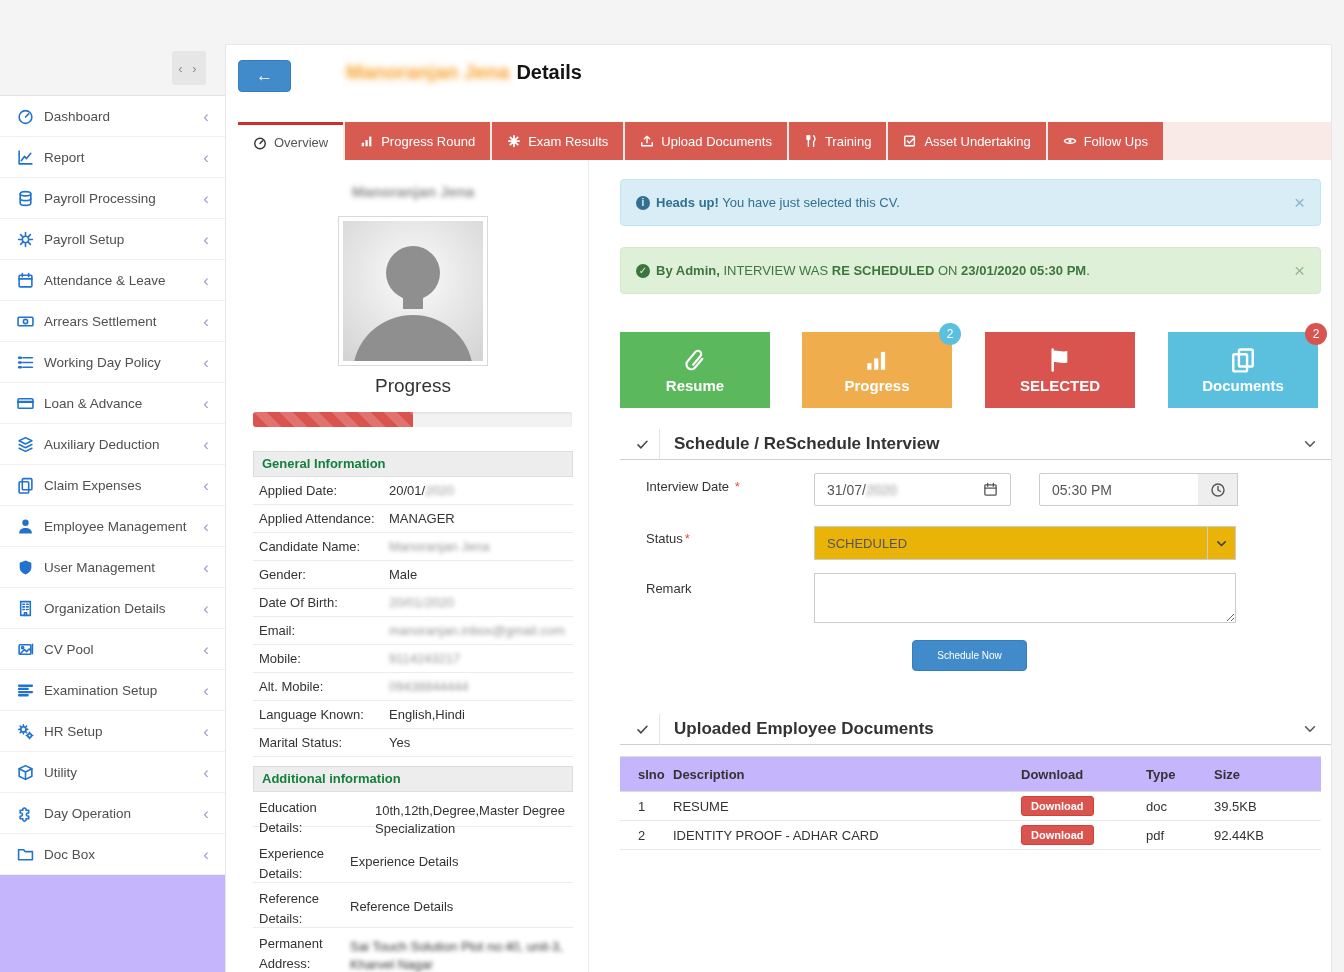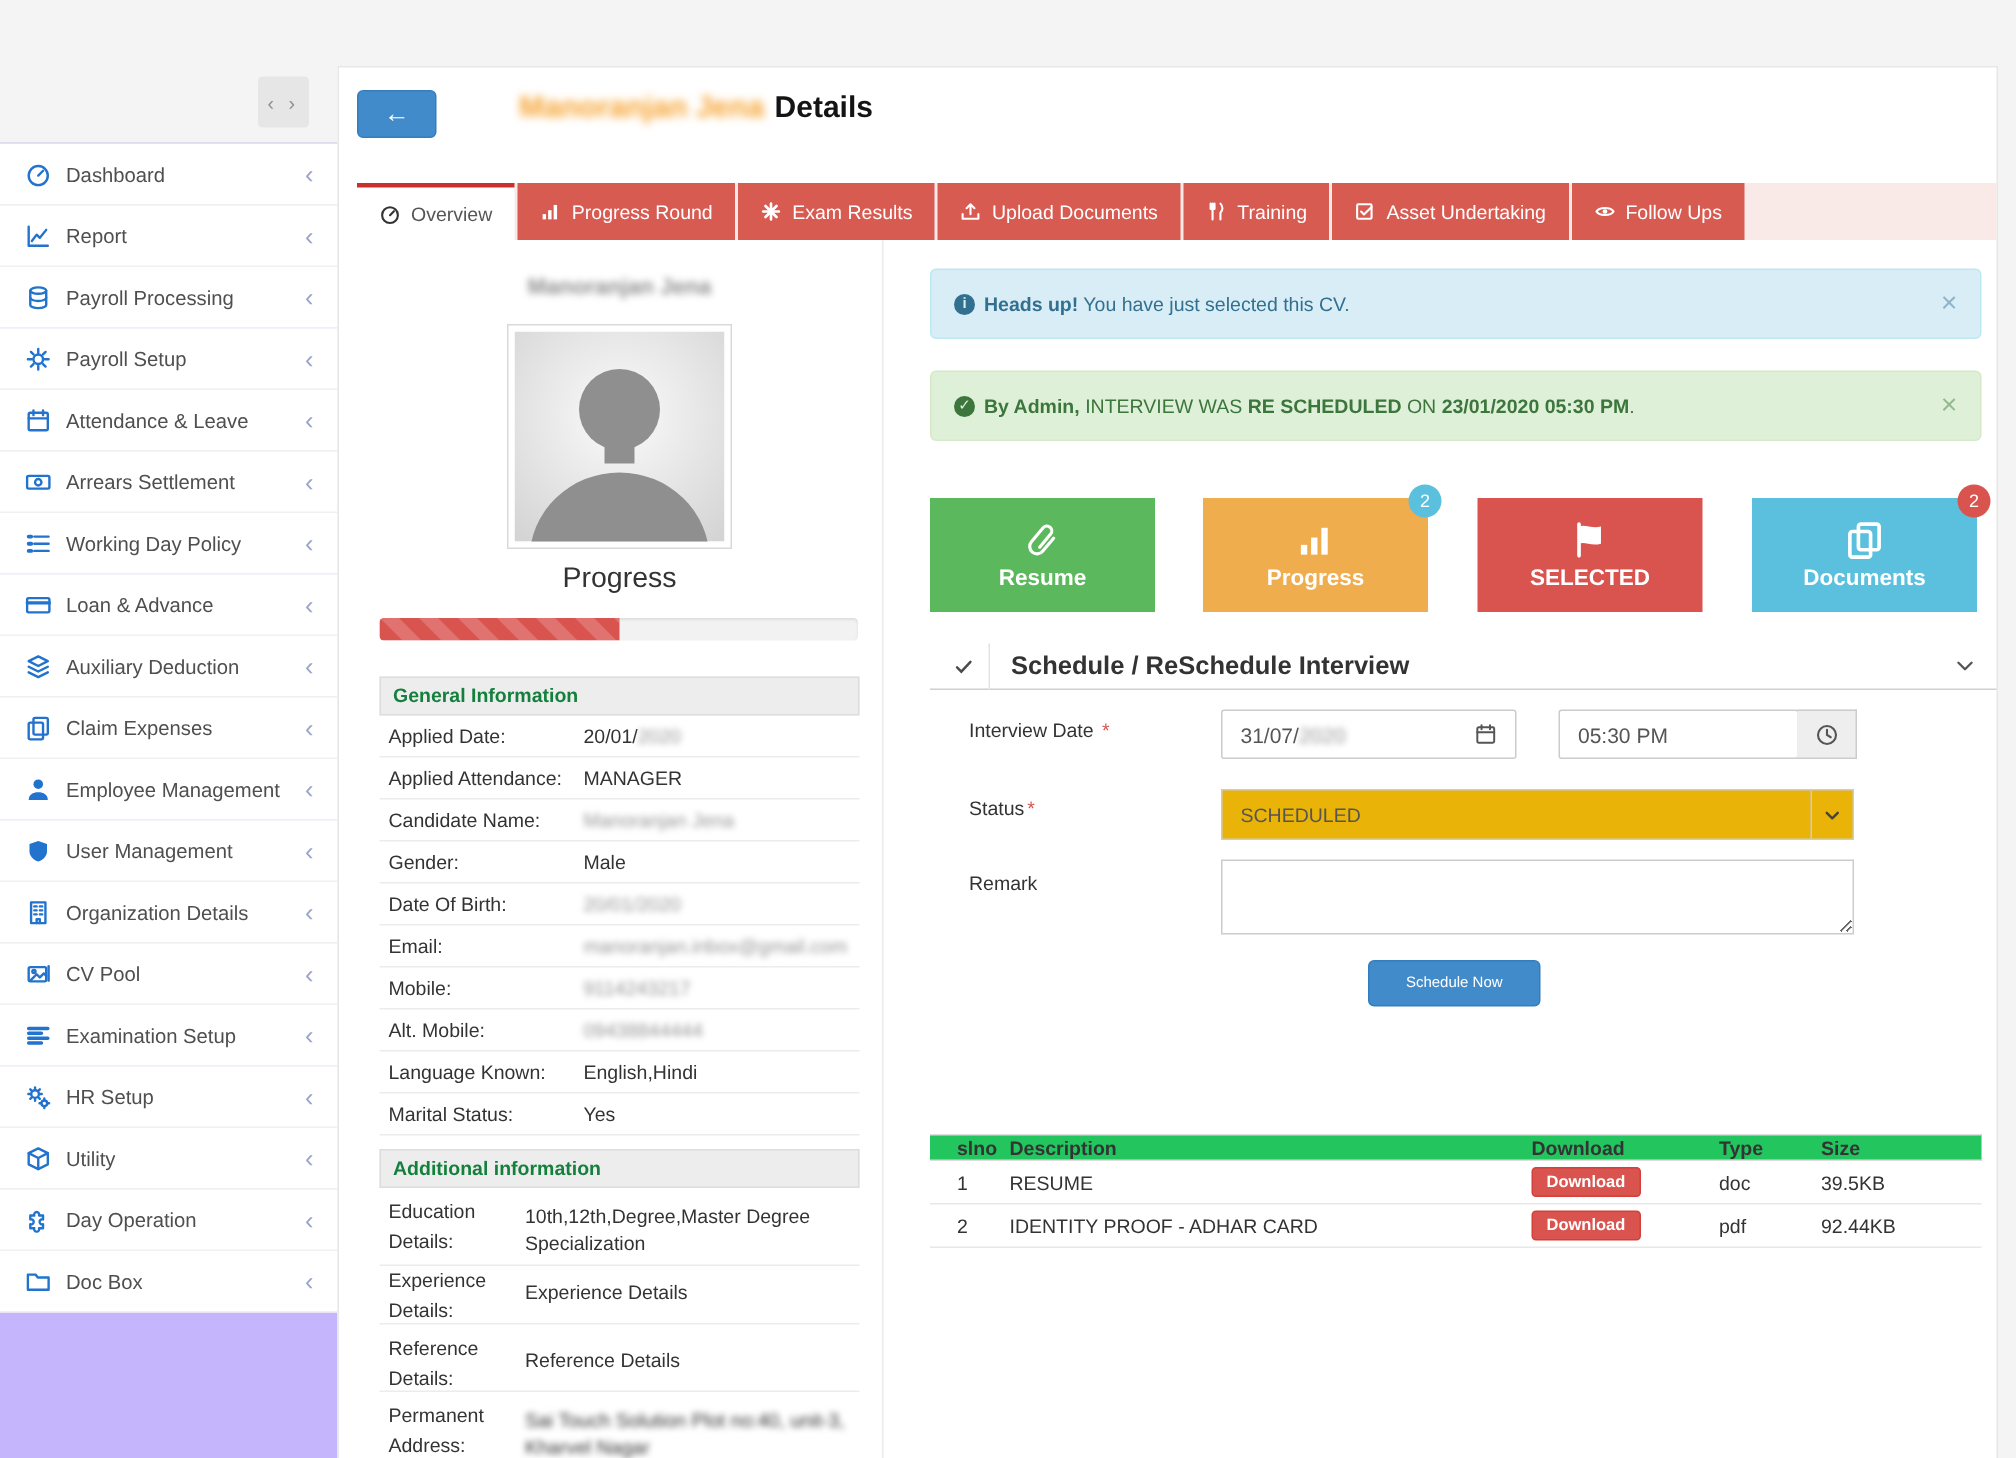--- a/index.html
+++ b/index.html
@@ -77,21 +77,21 @@
   .in-ic svg { width:15px; height:15px; stroke:#555; fill:none; stroke-width:1.4; stroke-linecap:round; }
   .addon { position:absolute; width:40px; height:33px; background:#eee; border:1px solid #ccc; border-left:none; display:flex; align-items:center; justify-content:center; }
   .addon svg { width:16px; height:16px; stroke:#555; fill:none; stroke-width:1.4; stroke-linecap:round; }
   .select { position:absolute; left:588px; width:422px; height:34px; border:1px solid #ccc; background:#eab308; font-size:13px; color:#555; display:flex; align-items:center; padding-left:12px; cursor:pointer; }
   .sel-addon { margin-left:auto; width:28px; height:100%; border-left:1px solid #ccc; display:flex; align-items:center; justify-content:center; }
   .sel-addon svg { width:13px; height:13px; stroke:#444; fill:none; stroke-width:2; stroke-linecap:round; stroke-linejoin:round; }
   .remark { position:absolute; left:588px; top:528px; width:422px; height:50px; border:1px solid #ccc; resize:both; font-family:inherit; font-size:13px; padding:6px; color:#555; }
   .btn-primary { position:absolute; left:686px; top:595px; width:115px; height:31px; background:#428bca; border:1px solid #357ebd; border-radius:4px; color:#fff; font-size:10px; cursor:pointer; font-family:inherit; }
 
   .doc-table { position:absolute; left:394px; top:711px; width:701px; font-size:13px; }
-  .doc-hrow { display:flex; background:#22c55e; border-top:1px solid #ddd; border-bottom:1px solid #ddd; height:18px; align-items:center; font-weight:bold; }
+  .doc-hrow { display:flex; background:#c4b5fd; border-top:1px solid #ddd; border-bottom:1px solid #ddd; height:36px; align-items:center; font-weight:bold; }
   .doc-row { display:flex; height:29px; align-items:center; border-bottom:1px solid #e8e8e8; }
   .c-slno { width:53px; padding-left:18px; }
   .c-desc { width:348px; }
   .c-dl { width:125px; }
   .c-type { width:68px; }
   .c-size { flex:1; }
   .dl-btn { display:inline-block; background:#d9534f; border:1px solid #d43f3a; border-radius:3px; color:#fff; font-size:11px; font-weight:bold; padding:3px 9px; cursor:pointer; }
 </style>
 </head>
 <body>
@@ -426,21 +426,21 @@
   <div class="gi-row" style="top:656px;">
       <span class="gi-label">Language Known:</span>
       <span class="gi-value">English,Hindi</span>
     </div>
   <div class="gi-row" style="top:684px;">
       <span class="gi-label">Marital Status:</span>
       <span class="gi-value">Yes</span>
     </div>
 
   <div class="info-header" style="top:721px;">Additional information</div>
-  <div class="ai-row" style="top:747px;height:52px;">
+  <div class="ai-row" style="top:747px;height:35px;gap:25px;">
       <span class="ai-label">Education Details:</span>
       <span class="ai-value">10th,12th,Degree,Master Degree Specialization</span>
     </div>
   <div class="ai-row" style="top:793px;height:45px;">
       <span class="ai-label">Experience Details:</span>
       <span class="ai-value" style="padding-top:9px;">Experience Details</span>
     </div>
   <div class="ai-row" style="top:838px;height:45px;">
       <span class="ai-label">Reference Details:</span>
       <span class="ai-value" style="padding-top:9px;">Reference Details</span>
@@ -537,20 +537,34 @@
           <path d="M3.5 6l4.5 4.5L12.5 6"></path>
         </svg>
       </span>
   </div>
 
   <div class="form-label" style="left:420px;top:536px;">Remark</div>
   <textarea class="remark" style=""></textarea>
 
   <button class="btn-primary">Schedule Now</button>
 
+  <div class="sec-header" style="top:669px;">
+    <span class="sec-check">
+        <svg viewBox="0 0 16 16">
+          <path d="M2.5 8.5l3.5 3.5L13.5 4"></path>
+        </svg>
+      </span>
+    <span class="sec-vline"></span>
+    <span class="sec-title">Uploaded Employee Documents</span>
+    <span class="sec-chevron">
+        <svg viewBox="0 0 16 16">
+          <path d="M3 5.5l5 5 5-5"></path>
+        </svg>
+      </span>
+  </div>
 
   <div class="doc-table">
     <div class="doc-hrow">
       <span class="c-slno">slno</span>
       <span class="c-desc">Description</span>
       <span class="c-dl">Download</span>
       <span class="c-type">Type</span>
       <span class="c-size">Size</span>
     </div>
     <div class="doc-row">

